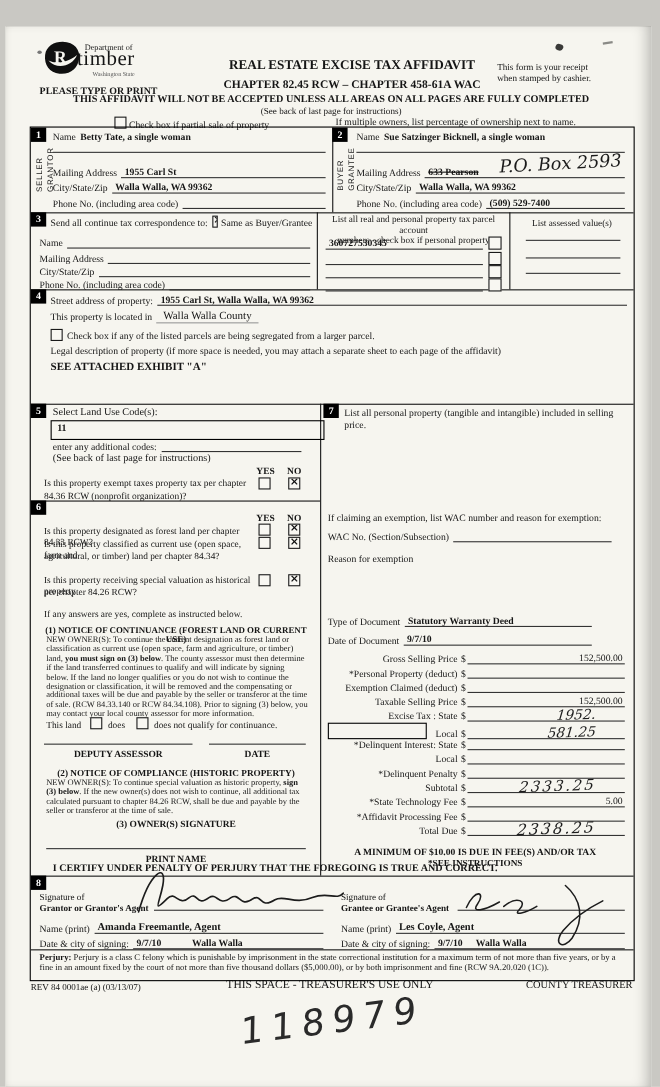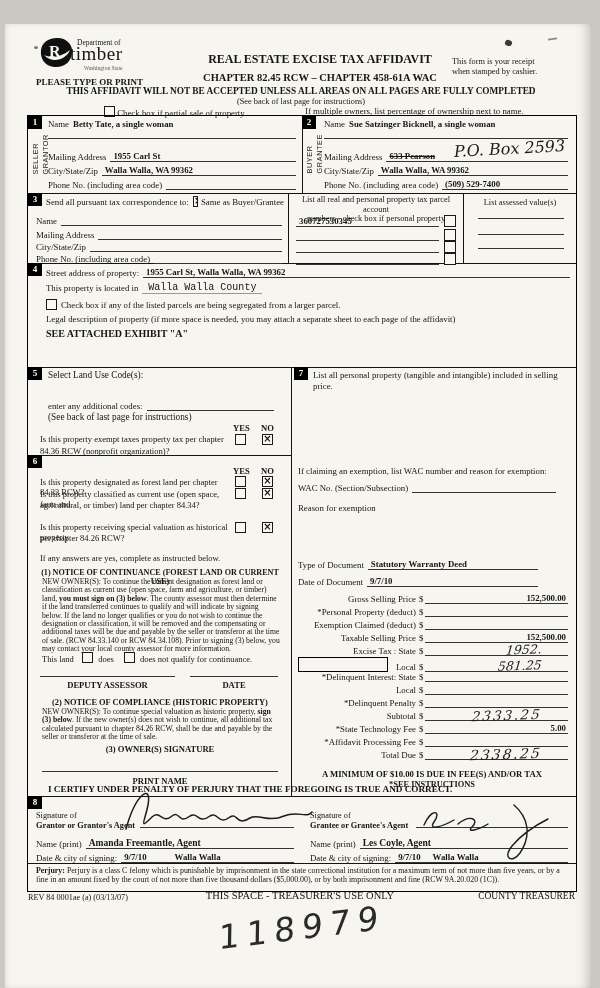--- a/index.html
+++ b/index.html
@@ -3,41 +3,41 @@
 <meta charset="utf-8">
 <style>
   html,body{margin:0;padding:0}
   body{width:600px;height:988px;position:relative;overflow:hidden;background:#c9c8c3;
        font-family:"Liberation Serif","DejaVu Serif",serif;color:#151515}
   .paper{position:absolute;left:5px;top:24px;width:587px;height:964px;background:#f6f5ef;
          box-shadow:inset -10px 0 14px -8px rgba(0,0,0,.30), inset 4px 0 8px -6px rgba(0,0,0,.2)}
   .abs{position:absolute}
   .b{font-weight:bold}
   .ser{font-family:"Liberation Serif","DejaVu Serif",serif}
-  .sans{font-family:Liberation Mono, monospace}
+  .sans{font-family:Liberation Serif, serif}
   .cb{display:inline-block;width:9px;height:9px;border:1px solid #1a1a1a;background:#f8f7f2;
       font:bold 10px/8px "DejaVu Sans",sans-serif;text-align:center;vertical-align:-1px;color:#111;overflow:hidden}
   .badge{position:absolute;width:14px;height:13px;background:#000;color:#fff;
          font:bold 9px/13px "Liberation Serif",serif;text-align:center;z-index:3}
   .formbox{position:absolute;left:27px;top:115px;width:548px;height:775px;border:1.4px solid #000;z-index:1}
   .hline{position:absolute;background:#141414;height:1px}
   .vline{position:absolute;background:#141414;width:1px}
   .uline{position:absolute;border-bottom:1px solid #333}
   .frow{position:absolute;display:flex;align-items:center;font-size:8.8px;white-space:nowrap}
   .frow .lab{padding-right:4px;flex:none}
   .fill{flex:1;border-bottom:1px solid #333;padding:0 3px;min-height:10px;white-space:nowrap;position:relative}
   .vstrip{position:absolute;display:flex;gap:1px}
   .vword{writing-mode:vertical-rl;transform:rotate(180deg);font-size:7.3px;letter-spacing:.6px;
          font-family:"Liberation Sans","DejaVu Sans",sans-serif;color:#222}
   .mrow{position:absolute;left:270px;width:270px;display:flex;align-items:flex-end;font-size:8.8px}
   .mlab{width:118px;text-align:right;padding-right:3px;flex:none;white-space:nowrap}
   .mlab2{width:28px;text-align:right;padding-right:3px;flex:none;white-space:nowrap}
   .dol{flex:none;padding-right:2px}
   .mfill{flex:1;border-bottom:1px solid #333;display:flex;align-items:flex-end;min-height:11px}
-  .typed{margin-left:auto;font-weight:bold;padding-right:2px}
+  .typed{margin-left:auto;font-weight:normal;padding-right:2px}
   .hand{margin-left:auto;margin-right:26px;display:inline-block;font-family:"DejaVu Serif",serif;
         font-style:italic;font-size:12.5px;line-height:10px;transform:rotate(-2deg) skewX(-8deg);color:#1c1c1c}
   .localbox{flex:none;width:88px;height:13px;border:1.4px solid #000;margin-right:2px}
   .para{font-size:7.7px;line-height:8.4px;text-align:left}
   .script{font-family:"DejaVu Serif",serif;font-style:italic;color:#1b1b1b}
   .strike{text-decoration:line-through}
   .stampnum{font-family:"DejaVu Sans",sans-serif;font-size:33px;letter-spacing:7px;color:#2a2a2a;
             display:inline-block;transform:rotate(-7deg) skewX(-8deg)}
   svg{overflow:visible}
 </style>
@@ -138,21 +138,21 @@
   <div class="frow" style="left:296px;top:49px;width:244px">
     <span class="lab">City/State/Zip</span>
     <span class="fill b">Walla Walla, WA  99362</span>
   </div>
   <div class="frow" style="left:296px;top:63px;width:244px">
     <span class="lab">Phone No. (including area code)</span>
     <span class="fill b">(509) 529-7400</span>
   </div>
 
   <div class="frow" style="left:18px;top:80px;width:238px">
-    <span class="lab">Send all pursuant tax correspondence to:</span>
+    <span class="lab">Send all continue tax correspondence to:</span>
     <span class="cb">×</span>
     <span style="padding-left:3px">Same as Buyer/Grantee</span>
   </div>
   <div class="frow" style="left:8px;top:99px;width:246px">
     <span class="lab">Name</span>
     <span class="fill"></span>
   </div>
   <div class="frow" style="left:8px;top:113px;width:246px">
     <span class="lab">Mailing Address</span>
     <span class="fill"></span>
@@ -201,20 +201,21 @@
     <span class="sans" style="font-size:10px;border-bottom:1px solid #999;padding:0 6px">Walla Walla County</span>
   </div>
   <div class="frow" style="left:18px;top:183px;width:500px">
     <span class="cb" style="margin-right:4px"></span>
     <span>Check box if any of the listed parcels are being segregated from a larger parcel.</span>
   </div>
   <div class="abs" style="left:18px;top:198px;width:520px;font-size:8.8px">Legal description of property (if more space is needed, you may attach a separate sheet to each page of the affidavit)</div>
   <div class="abs b" style="left:18px;top:212px;font-size:10px">SEE ATTACHED EXHIBIT "A"</div>
 
   <div class="abs" style="left:20px;top:254px;font-size:9.3px">Select Land Use Code(s):</div>
+  <div class="abs" style="left:18px;top:266px;width:242px;height:15px;border:1.6px solid #000;font-size:9px;font-weight:bold;padding:1px 0 0 5px">11</div>
   <div class="frow" style="left:20px;top:284px;width:226px">
     <span class="lab">enter any additional codes:</span>
     <span class="fill"></span>
   </div>
   <div class="abs" style="left:20px;top:296px;font-size:9.3px">(See back of last page for instructions)</div>
   <div class="abs b" style="left:205px;top:307px;font-size:8.6px">YES</div>
   <div class="abs b" style="left:233px;top:307px;font-size:8.6px">NO</div>
   <div class="abs" style="left:12px;top:318px;width:190px;font-size:8.6px">Is this property exempt taxes property tax per chapter</div>
   <div class="abs" style="left:12px;top:330px;width:190px;font-size:8.6px">84.36 RCW (nonprofit organization)?</div>
   <span class="cb abs" style="left:207px;top:318px"></span>

